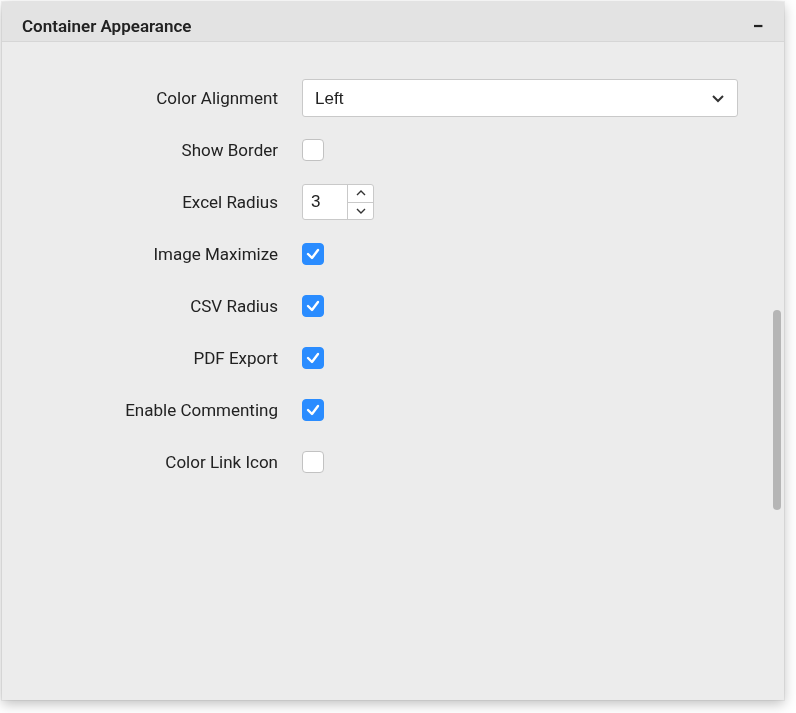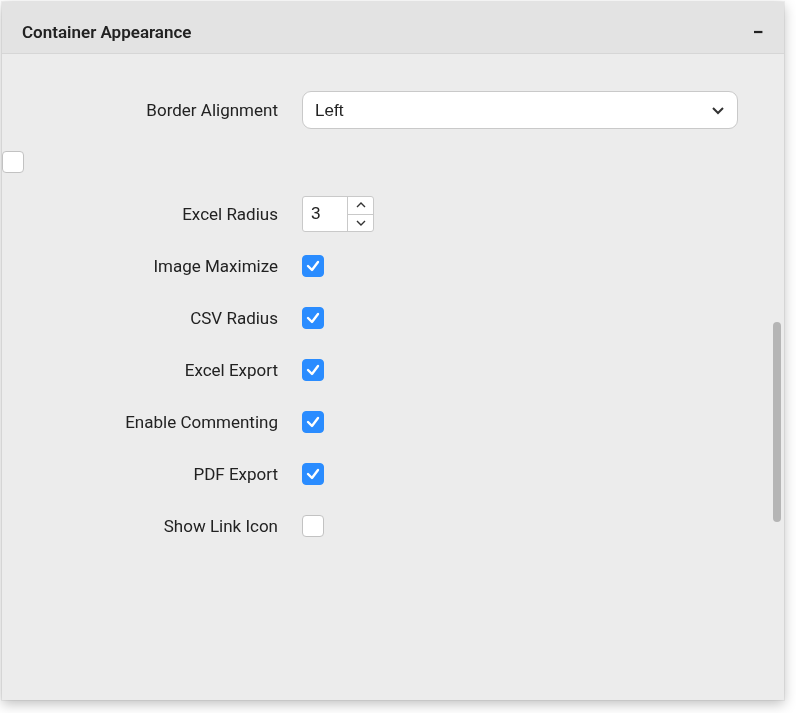--- a/index.html
+++ b/index.html
@@ -22,21 +22,21 @@
       background: #ececec;
       box-shadow: 0 4px 12px rgba(0,0,0,0.25), 0 0 0 1px rgba(0,0,0,0.05);
       overflow: hidden;
     }
     .panel-header {
       display: flex;
       align-items: center;
       justify-content: space-between;
       background: #e3e3e3;
       border-bottom: 1px solid #d6d6d6;
-      height: 52px;
+      height: 40px;
       padding: 8px 16px 0 20px;
     }
     .panel-title {
       font-size: 17px;
       font-weight: 600;
       color: #222;
     }
     .collapse-btn {
       width: 20px;
       height: 20px;
@@ -79,21 +79,21 @@
       width: 436px;
     }
     .select-wrap select {
       width: 100%;
       height: 38px;
       padding: 0 12px;
       font-size: 17px;
       color: #222;
       background: #ffffff;
       border: 1px solid #c9c9c9;
-      border-radius: 9px;
+      border-radius: 3px;
       appearance: none;
       -webkit-appearance: none;
       cursor: pointer;
     }
     .select-chevron {
       position: absolute;
       right: 12px;
       top: 50%;
       transform: translateY(-50%);
       pointer-events: none;
@@ -195,37 +195,38 @@
     <div class="panel-title">Container Appearance</div>
     <div class="collapse-btn">
       <span>−</span>
     </div>
   </div>
 
   <div class="panel-body">
     <div class="form-rows">
 
       <div class="form-row">
-        <div class="form-label">Border Alignment</div>
+        <div class="form-label">Color Alignment</div>
         <div class="form-control-cell">
           <div class="select-wrap">
             <select>
               <option>Left</option>
             </select>
             <span class="select-chevron">
               <svg width="16" height="16" viewBox="0 0 16 16">
                   <path d="M3 6 L8 11 L13 6" fill="none" stroke="#333" stroke-width="2"></path>
                 </svg>
             </span>
           </div>
         </div>
       </div>
 
 
       <div class="form-row">
+        <div class="form-label">Show Border</div>
         <div class="form-control-cell">
           <div class="checkbox">
             
           </div>
         </div>
       </div>
 
       <div class="form-row">
         <div class="form-label">Excel Radius</div>
         <div class="form-control-cell">
@@ -262,56 +263,46 @@
         <div class="form-label">CSV Radius</div>
         <div class="form-control-cell">
           <div class="checkbox checked">
             <svg width="14" height="14" viewBox="0 0 14 14">
                 <path d="M2 7 L6 11 L12 3" fill="none" stroke="#fff" stroke-width="2.4" stroke-linecap="round" stroke-linejoin="round"></path>
               </svg>
           </div>
         </div>
       </div>
 
-      <div class="form-row">
-        <div class="form-label">Excel Export</div>
+
+
+      <div class="form-row">
+        <div class="form-label">PDF Export</div>
         <div class="form-control-cell">
           <div class="checkbox checked">
             <svg width="14" height="14" viewBox="0 0 14 14">
                 <path d="M2 7 L6 11 L12 3" fill="none" stroke="#fff" stroke-width="2.4" stroke-linecap="round" stroke-linejoin="round"></path>
               </svg>
           </div>
         </div>
       </div>
 
-
       <div class="form-row">
         <div class="form-label">Enable Commenting</div>
         <div class="form-control-cell">
           <div class="checkbox checked">
             <svg width="14" height="14" viewBox="0 0 14 14">
                 <path d="M2 7 L6 11 L12 3" fill="none" stroke="#fff" stroke-width="2.4" stroke-linecap="round" stroke-linejoin="round"></path>
               </svg>
           </div>
         </div>
       </div>
 
       <div class="form-row">
-        <div class="form-label">PDF Export</div>
-        <div class="form-control-cell">
-          <div class="checkbox checked">
-            <svg width="14" height="14" viewBox="0 0 14 14">
-                <path d="M2 7 L6 11 L12 3" fill="none" stroke="#fff" stroke-width="2.4" stroke-linecap="round" stroke-linejoin="round"></path>
-              </svg>
-          </div>
-        </div>
-      </div>
-
-      <div class="form-row">
-        <div class="form-label">Show Link Icon</div>
+        <div class="form-label">Color Link Icon</div>
         <div class="form-control-cell">
           <div class="checkbox">
             
           </div>
         </div>
       </div>
 
 
     </div>
 

